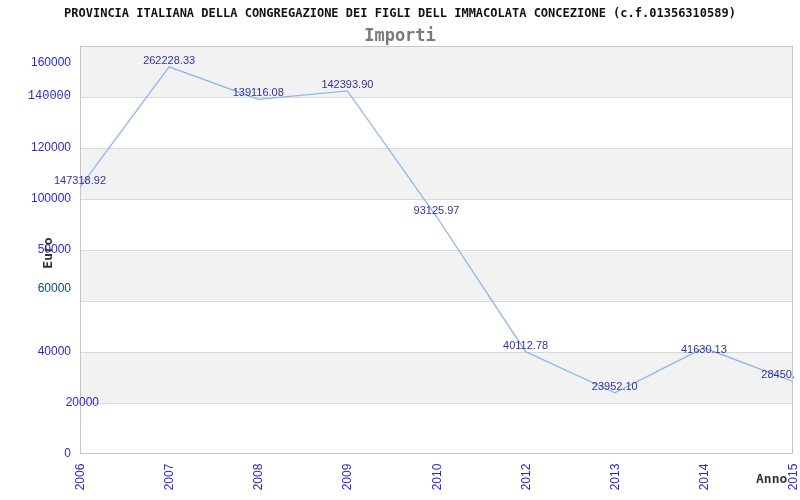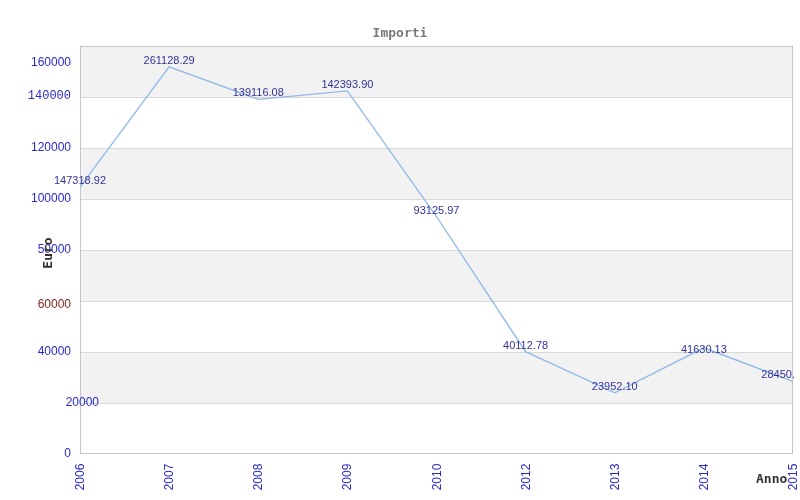--- a/index.html
+++ b/index.html
@@ -3,41 +3,42 @@
 <meta charset="utf-8">
 <style>
   html,body{margin:0;padding:0;background:#ffffff;}
   body{width:800px;height:500px;overflow:hidden;position:relative;
        font-family:"Liberation Sans",sans-serif;}
   #chart{position:absolute;left:0;top:0;width:800px;height:500px;}
   .chart-title{position:absolute;top:6px;left:0;width:800px;text-align:center;
        font-family:"DejaVu Sans Mono",monospace;font-weight:bold;font-size:12px;color:#111111;
        white-space:nowrap;}
   .chart-subtitle{position:absolute;top:25px;left:0;width:800px;text-align:center;
-       font-family:"DejaVu Sans Mono",monospace;font-weight:bold;font-size:13px;color:#7a7a7a;}
+       font-family:"DejaVu Sans Mono",monospace;font-weight:bold;font-size:17px;color:#7a7a7a;}
   #plot{position:absolute;left:80px;top:46px;width:713px;height:408px;
        border:1px solid #c6c6c6;box-sizing:border-box;background:#ffffff;overflow:hidden;}
   .band{position:absolute;left:0;width:100%;}
   .gridline{position:absolute;left:0;width:100%;height:1px;}
   #line-svg{position:absolute;left:0;top:0;width:800px;height:500px;pointer-events:none;}
   .ytick{position:absolute;left:0;width:71px;text-align:right;font-size:12px;line-height:13px;}
   .xtick{position:absolute;font-size:12px;line-height:13px;white-space:nowrap;
        transform:translate(-50%,-50%) rotate(-90deg);}
   .plabel{position:absolute;font-size:11px;line-height:12px;white-space:nowrap;
        transform:translateX(-50%);}
   .plabel.end{transform:none;text-align:right;}
   .axis-title{position:absolute;font-family:"DejaVu Sans Mono",monospace;font-weight:bold;
        font-size:13px;color:#333333;white-space:nowrap;}
   #y-axis-title{left:47px;top:253px;transform:translate(-50%,-50%) rotate(-90deg);}
   #x-axis-title{left:756px;top:471px;}
 </style>
 </head>
 <body>
 
 <div id="chart">
+  <div class="chart-title">PROVINCIA ITALIANA DELLA CONGREGAZIONE DEI FIGLI DELL IMMACOLATA CONCEZIONE (c.f.01356310589)</div>
   <div class="chart-subtitle">Importi</div>
   <div id="plot">
       <div class="band" style="top: 0px; height: 51px; background: rgb(242, 242, 242);"></div>
       <div class="band" style="top: 51px; height: 51px; background: rgb(255, 255, 255);"></div>
       <div class="band" style="top: 102px; height: 51px; background: rgb(242, 242, 242);"></div>
       <div class="band" style="top: 153px; height: 51px; background: rgb(255, 255, 255);"></div>
       <div class="band" style="top: 204px; height: 51px; background: rgb(242, 242, 242);"></div>
       <div class="band" style="top: 255px; height: 51px; background: rgb(255, 255, 255);"></div>
       <div class="band" style="top: 306px; height: 51px; background: rgb(242, 242, 242);"></div>
       <div class="band" style="top: 357px; height: 51px; background: rgb(255, 255, 255);"></div>
@@ -49,41 +50,41 @@
       <div class="gridline" style="top: 101px; background: rgb(217, 217, 217);"></div>
       <div class="gridline" style="top: 50px; background: rgb(217, 217, 217);"></div>
     </div>
   <svg id="line-svg" viewBox="0 0 800 500">
       <polyline points="80.0,187.1 169.1,66.8 258.3,99.3 347.4,90.9 436.5,216.5 525.6,351.7 614.8,392.9 703.9,347.8 793.0,381.5" fill="none" stroke="#8fb8e8" stroke-width="1.3"></polyline>
     </svg>
   <div id="ylabels">
       <div class="ytick" style="top: 447px; color: rgb(41, 41, 204);">0</div>
       <div class="ytick" style="top: 396px; color: rgb(41, 41, 204); padding-left: 28px;">20000</div>
       <div class="ytick" style="top: 345px; color: rgb(41, 41, 204);">40000</div>
-      <div class="ytick" style="top: 298px; color: #7f1d1d;">60000</div>
+      <div class="ytick" style="top: 282px; color: #0c4a6e;">60000</div>
       <div class="ytick" style="top: 243px; color: rgb(41, 41, 204);">50000</div>
       <div class="ytick" style="top: 192px; color: rgb(41, 41, 204);">100000</div>
       <div class="ytick" style="top: 141px; color: rgb(41, 41, 204);">120000</div>
       <div class="ytick" style="top: 90px; color: rgb(41, 41, 204); font-family: Liberation Mono, monospace;">140000</div>
       <div class="ytick" style="top: 56px; color: rgb(41, 41, 204);">160000</div>
     </div>
   <div id="xlabels">
       <div class="xtick" style="left: 80px; top: 477px; color: rgb(41, 41, 204);">2006</div>
       <div class="xtick" style="left: 169.125px; top: 477px; color: rgb(41, 41, 204);">2007</div>
       <div class="xtick" style="left: 258.25px; top: 477px; color: rgb(41, 41, 204);">2008</div>
       <div class="xtick" style="left: 347.375px; top: 477px; color: rgb(41, 41, 204);">2009</div>
       <div class="xtick" style="left: 436.5px; top: 477px; color: rgb(41, 41, 204);">2010</div>
       <div class="xtick" style="left: 525.625px; top: 477px; color: rgb(41, 41, 204);">2012</div>
       <div class="xtick" style="left: 614.75px; top: 477px; color: rgb(41, 41, 204);">2013</div>
       <div class="xtick" style="left: 703.875px; top: 477px; color: rgb(41, 41, 204);">2014</div>
       <div class="xtick" style="left: 793px; top: 477px; color: rgb(41, 41, 204);">2015</div>
     </div>
   <div id="pointlabels">
       <div class="plabel" style="top: 174.075px; color: rgb(51, 51, 153); left: 80px;">147318.92</div>
-      <div class="plabel" style="top: 53.816px; color: rgb(51, 51, 153); left: 169.125px;">261128.29</div>
+      <div class="plabel" style="top: 53.816px; color: rgb(51, 51, 153); left: 169.125px;">262228.33</div>
       <div class="plabel" style="top: 86.254px; color: rgb(51, 51, 153); left: 258.25px;">139116.08</div>
       <div class="plabel" style="top: 77.8956px; color: rgb(51, 51, 153); left: 347.375px;">142393.90</div>
       <div class="plabel" style="top: 203.529px; color: rgb(51, 51, 153); left: 436.5px;">93125.97</div>
       <div class="plabel" style="top: 338.712px; color: rgb(51, 51, 153); left: 525.625px;">40112.78</div>
       <div class="plabel" style="top: 379.922px; color: rgb(51, 51, 153); left: 614.75px;">23952.10</div>
       <div class="plabel" style="top: 343px; color: rgb(51, 51, 153); left: 703.875px;">41630.13</div>
       <div class="plabel end" style="top: 368.452px; color: rgb(51, 51, 153); right: 5px;">28450.</div>
     </div>
   <div id="y-axis-title" class="axis-title">Euro</div>
   <div id="x-axis-title" class="axis-title">Anno</div>

